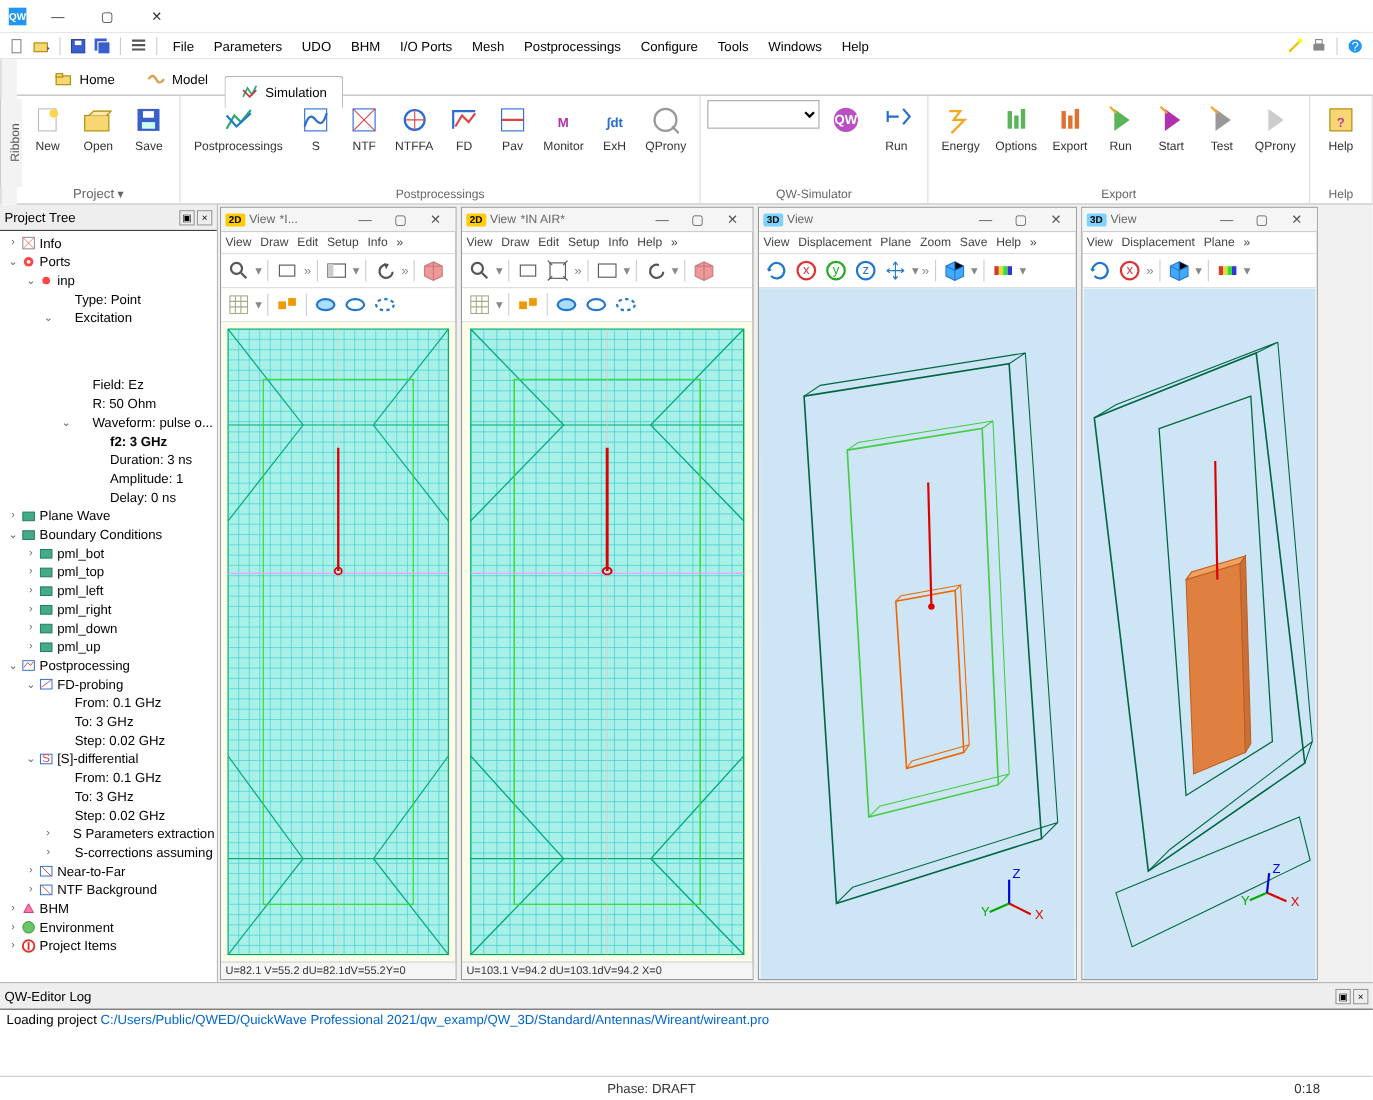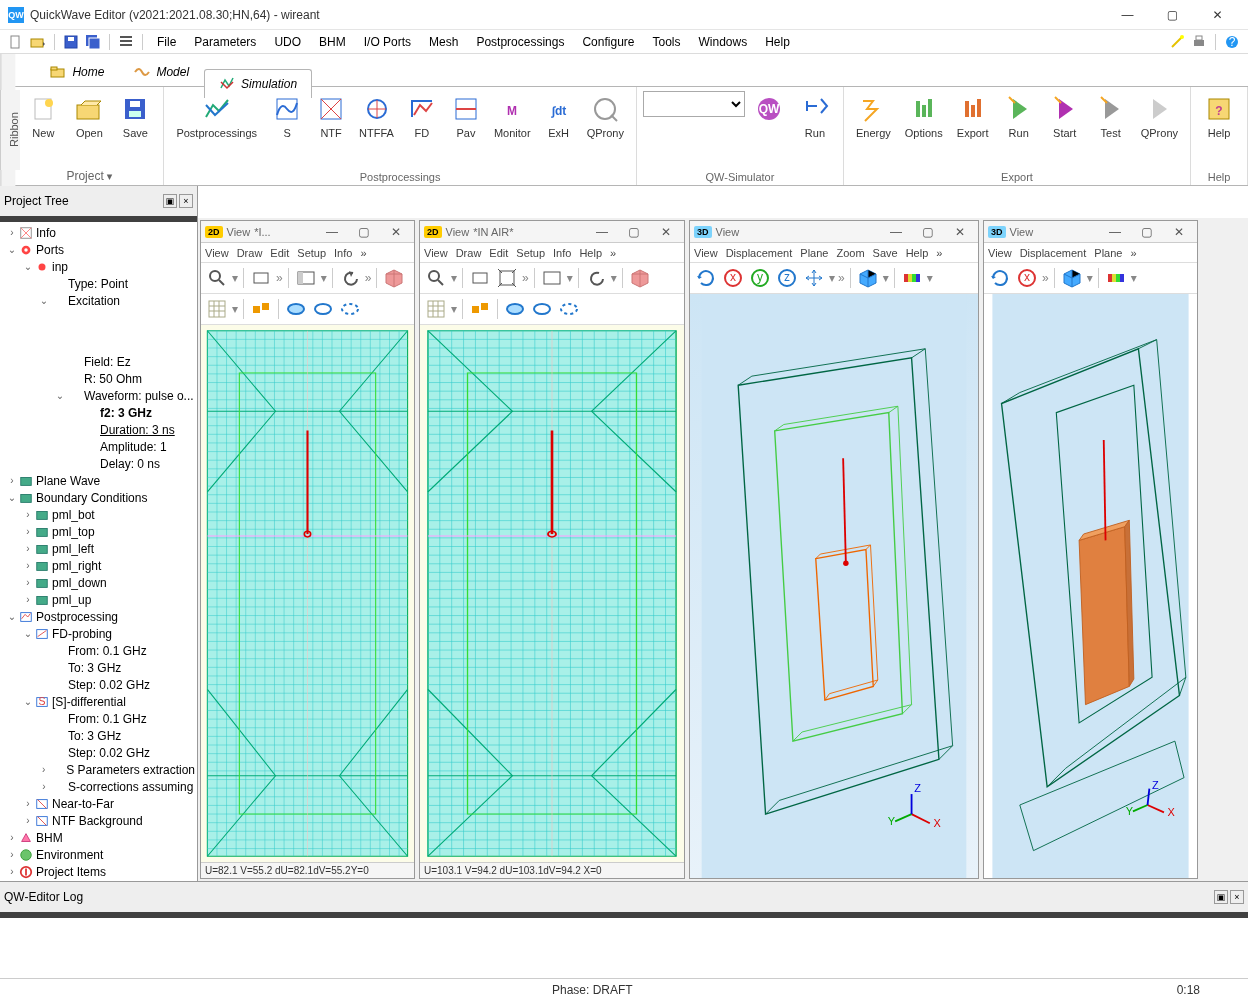--- a/index.html
+++ b/index.html
@@ -9,51 +9,51 @@
 .titlebar .title { flex: 1; color: #333; }
 .winbtns { display: flex; }
 .winbtns div { width: 45px; height: 30px; display: flex; align-items: center; justify-content: center; color: #333; }
 
 .menubar { height: 24px; background: #fff; display: flex; align-items: center; padding: 0 6px; gap: 2px; border-bottom: 1px solid #dcdcdc; }
 .menubar .mi { padding: 2px 8px; cursor: default; }
 .menubar .sep { width: 1px; height: 16px; background: #ccc; margin: 0 4px; }
 .menubar .tb-icon { width: 16px; height: 16px; margin: 0 2px; }
 
 .ribbon-tabs { height: 32px; background: #fff; display: flex; align-items: flex-end; padding-left: 20px; }
-.rtab { padding: 6px 14px; border: 1px solid transparent; border-bottom: none; display: flex; align-items: center; gap: 6px; cursor: default; font-style: italic; }
+.rtab { padding: 6px 14px; border: 1px solid transparent; border-bottom: none; display: flex; align-items: center; gap: 6px; cursor: default; }
 .rtab.active { border-color: #b5b5b5; background: #fff; border-top-left-radius: 3px; border-top-right-radius: 3px; position: relative; top: 12px; }
 .rtab-icon { width: 16px; height: 16px; }
 
 .ribbon-body { height: 100px; background: #fff; border-top: 1px solid #b5b5b5; border-bottom: 1px solid #b5b5b5; display: flex; align-items: stretch; }
 .ribbon-vtab { width: 20px; background: #f3f3f3; border-right: 1px solid #ccc; writing-mode: vertical-lr; transform: rotate(180deg); text-align: center; padding: 4px 0; font-size: 11px; color: #555; }
 .rgroup { border-right: 1px solid #dcdcdc; padding: 4px 6px 2px 6px; display: flex; flex-direction: column; }
 .rgroup-main { flex: 1; display: flex; align-items: flex-start; gap: 2px; }
 .rgroup-label { text-align: center; font-size: 11px; color: #666; padding-top: 2px; }
 .rbtn { display: flex; flex-direction: column; align-items: center; padding: 2px 6px; cursor: default; min-width: 36px; }
 .rbtn-icon { width: 32px; height: 32px; margin-bottom: 2px; display: flex; align-items: center; justify-content: center; }
 .rbtn-label { font-size: 11px; color: #333; text-align: center; line-height: 1.1; }
 .rstack { display: flex; flex-direction: column; gap: 2px; }
 .rselect { height: 22px; border: 1px solid #aaa; background: #fff; width: 102px; font-size: 11px; padding: 12px 2px; }
 .rgroup-right { margin-left: auto; }
 
 .main { flex: 1; display: flex; overflow: hidden; }
 
 
 .panel { display: flex; flex-direction: column; border-right: 1px solid #999; }
-.panel-header { height: 36px; background: #eee; border-bottom: 6px solid #404040; display: flex; align-items: center; padding: 0 4px; font-size: 11px; }
+.panel-header { height: 24px; background: #eee; border-bottom: 1px solid #404040; display: flex; align-items: center; padding: 0 4px; font-size: 11px; }
 .panel-header .spacer { flex: 1; }
 .panel-header .hbtn { width: 14px; height: 14px; border: 1px solid #999; margin-left: 2px; font-size: 9px; text-align: center; line-height: 12px; cursor: default; }
 .tree { flex: 1; overflow: auto; background: #fff; padding: 2px; }
 .tn { display: flex; align-items: center; height: 17px; white-space: nowrap; cursor: default; }
 .tn .tw { width: 12px; text-align: center; color: #666; font-size: 10px; }
 .tn .ti { width: 16px; height: 14px; margin-right: 2px; }
 .tn .tl { font-size: 12px; color: #000; }
 
 
-.views { flex: 1; display: flex; gap: 4px; padding: 2px; background: #f0f0f0; overflow: hidden; margin-top: 32px; }
+.views { flex: 1; display: flex; gap: 4px; padding: 2px; background: #f0f0f0; overflow: hidden; }
 .vwin { background: #fff; border: 1px solid #999; display: flex; flex-direction: column; }
 .vwin-title { height: 22px; background: #f5f5f5; border-bottom: 1px solid #ccc; display: flex; align-items: center; padding: 0 4px; gap: 4px; }
 .vwin-title .badge { background: #ffcc00; color: #000; font-size: 9px; font-weight: bold; padding: 1px 3px; border-radius: 2px; }
 .vwin-title .badge3 { background: #7dd3fc; }
 .vwin-title .vt { color: #666; font-size: 11px; }
 .vwin-title .vextra { color: #666; font-size: 11px; }
 .vwin-title .vspacer { flex: 1; }
 .vwin-title .vbtn { width: 28px; text-align: center; color: #555; cursor: default; }
 .vmenu { height: 20px; display: flex; align-items: center; padding: 0 4px; gap: 8px; border-bottom: 1px solid #ddd; }
 .vmenu span { font-size: 11px; color: #444; cursor: default; }
@@ -72,21 +72,20 @@
 .statusbar .sp { flex: 1; }
 
 
 svg { display: block; }
 </style>
 </head>
 <body>
 
 <div class="titlebar">
   <div class="app-icon">QW</div>
-  <div class="title">QuickWave Editor (v2021:2021.08.30;HN,64) - wireant</div>
   <div class="winbtns">
     <div>—</div>
     <div>▢</div>
     <div class="close">✕</div>
   </div>
 </div>
 
 <div class="menubar">
   <svg class="tb-icon" viewBox="0 0 16 16">
       <rect x="3" y="2" width="8" height="12" fill="#fff" stroke="#888"></rect>
@@ -444,21 +443,21 @@
         <div class="tn" style="padding-left: 52px;">
           <span class="tw">⌄</span>
           <span class="ti"></span>
           <span class="tl">Waveform: pulse o...</span>
         </div>
         <div class="tn" style="padding-left: 68px; font-weight: bold;">
           <span class="tw"></span>
           <span class="ti"></span>
           <span class="tl">f2: 3 GHz</span>
         </div>
-        <div class="tn" style="padding-left: 68px; text-decoration: underline;">
+        <div class="tn" style="padding-left: 68px;">
           <span class="tw"></span>
           <span class="ti"></span>
           <span class="tl">Duration: 3 ns</span>
         </div>
         <div class="tn" style="padding-left: 68px;">
           <span class="tw"></span>
           <span class="ti"></span>
           <span class="tl">Amplitude: 1</span>
         </div>
         <div class="tn" style="padding-left: 68px;">
@@ -1174,20 +1173,21 @@
 </div>
 
 <div class="log-panel">
   <div class="panel-header">
     <span>QW-Editor Log</span>
     <span class="spacer"></span>
     <span class="hbtn">▣</span>
     <span class="hbtn">×</span>
   </div>
   <div class="log-body">
+    <div><span>Loading project </span><span class="blue">C:/Users/Public/QWED/QuickWave Professional 2021/qw_examp/QW_3D/Standard/Antennas/Wireant/wireant.pro</span></div>
   </div>
 </div>
 
 <div class="statusbar">
   <span class="sp"></span>
   <span>Phase: DRAFT</span>
   <span class="sp"></span>
   <span style="margin-right:40px;">0:18</span>
 </div>
 

